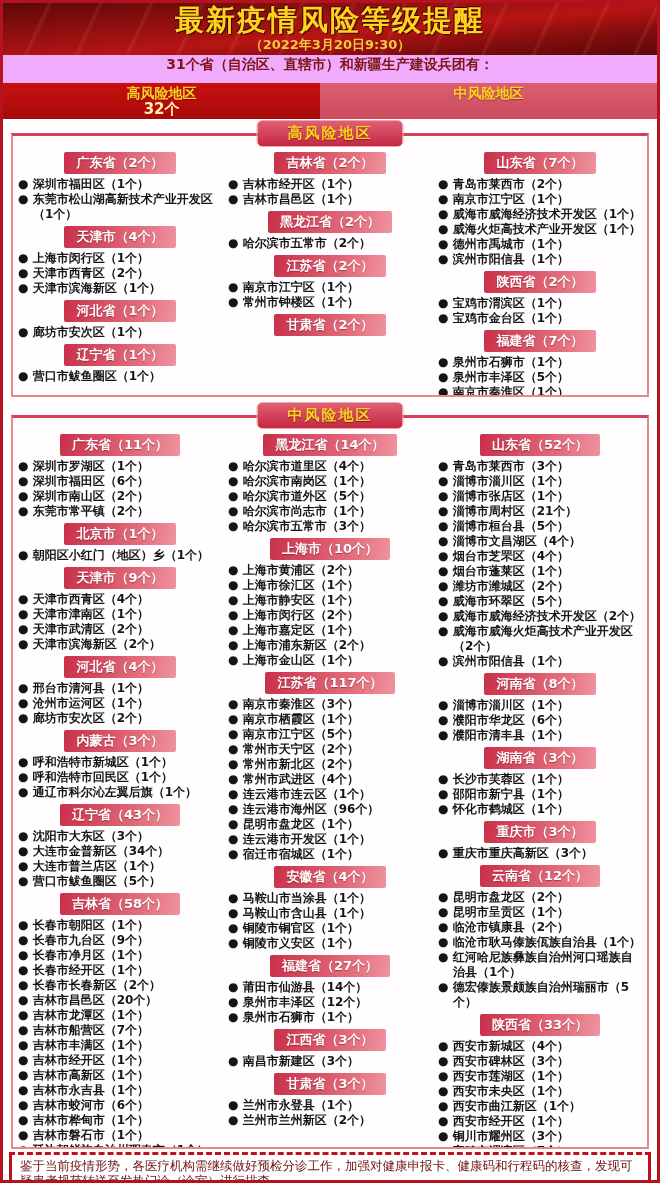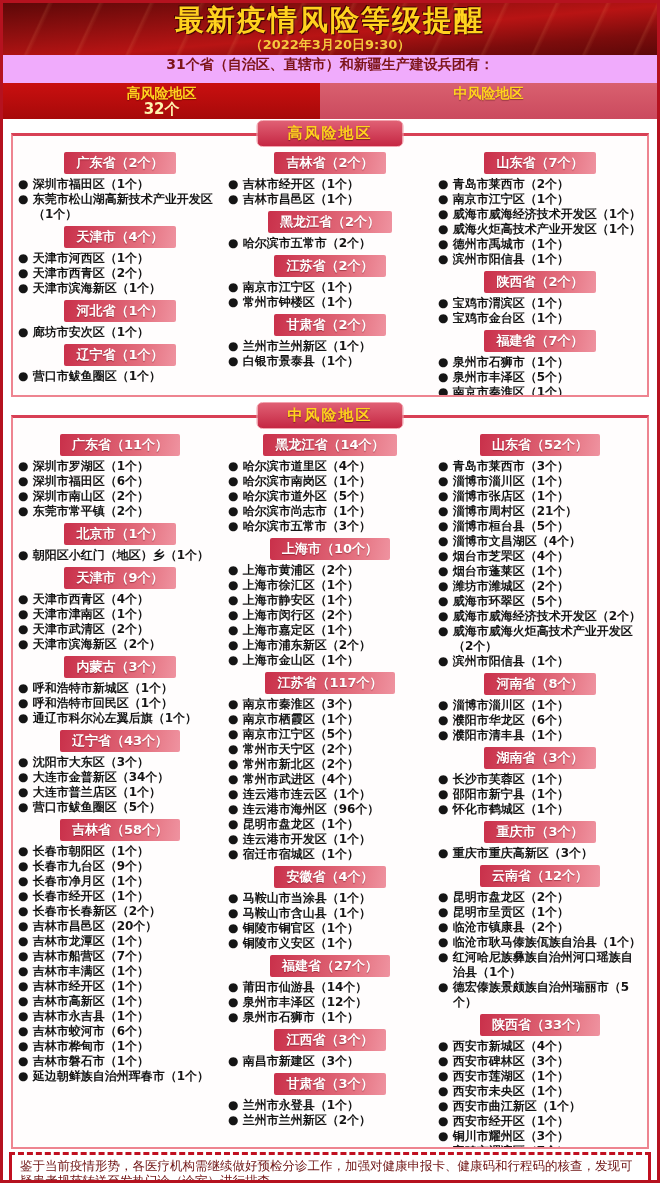--- a/index.html
+++ b/index.html
@@ -150,21 +150,21 @@
               <div class="item">● 深圳市福田区（1个）</div>
               <div class="item">● 东莞市松山湖高新技术产业开发区（1个）</div>
             </div>
   </div>
 
   <div class="prov-group">
     <div class="prov-head">
       <span class="prov-badge">天津市（4个）</span>
     </div>
     <div class="prov-items">
-              <div class="item">● 天津市河西区（1个）</div>
+              <div class="item">● 上海市闵行区（1个）</div>
               <div class="item">● 天津市西青区（2个）</div>
               <div class="item">● 天津市滨海新区（1个）</div>
             </div>
   </div>
 
   <div class="prov-group">
     <div class="prov-head">
       <span class="prov-badge">河北省（1个）</span>
     </div>
     <div class="prov-items">
@@ -208,24 +208,20 @@
     <div class="prov-items">
               <div class="item">● 南京市江宁区（1个）</div>
               <div class="item">● 常州市钟楼区（1个）</div>
             </div>
   </div>
 
   <div class="prov-group">
     <div class="prov-head">
       <span class="prov-badge">甘肃省（2个）</span>
     </div>
-    <div class="prov-items">
-              <div class="item">● 兰州市兰州新区（1个）</div>
-              <div class="item">● 白银市景泰县（1个）</div>
-            </div>
   </div>
 </div>
       <div class="col">
   <div class="prov-group">
     <div class="prov-head">
       <span class="prov-badge">山东省（7个）</span>
     </div>
     <div class="prov-items">
               <div class="item">● 青岛市莱西市（2个）</div>
               <div class="item">● 南京市江宁区（1个）</div>
@@ -290,20 +286,30 @@
       <span class="prov-badge">天津市（9个）</span>
     </div>
     <div class="prov-items">
               <div class="item">● 天津市西青区（4个）</div>
               <div class="item">● 天津市津南区（1个）</div>
               <div class="item">● 天津市武清区（2个）</div>
               <div class="item">● 天津市滨海新区（2个）</div>
             </div>
   </div>
 
+  <div class="prov-group">
+    <div class="prov-head">
+      <span class="prov-badge">河北省（4个）</span>
+    </div>
+    <div class="prov-items">
+              <div class="item">● 邢台市清河县（1个）</div>
+              <div class="item">● 沧州市运河区（1个）</div>
+              <div class="item">● 廊坊市安次区（2个）</div>
+            </div>
+  </div>
 
   <div class="prov-group">
     <div class="prov-head">
       <span class="prov-badge">内蒙古（3个）</span>
     </div>
     <div class="prov-items">
               <div class="item">● 呼和浩特市新城区（1个）</div>
               <div class="item">● 呼和浩特市回民区（1个）</div>
               <div class="item">● 通辽市科尔沁左翼后旗（1个）</div>
             </div>

